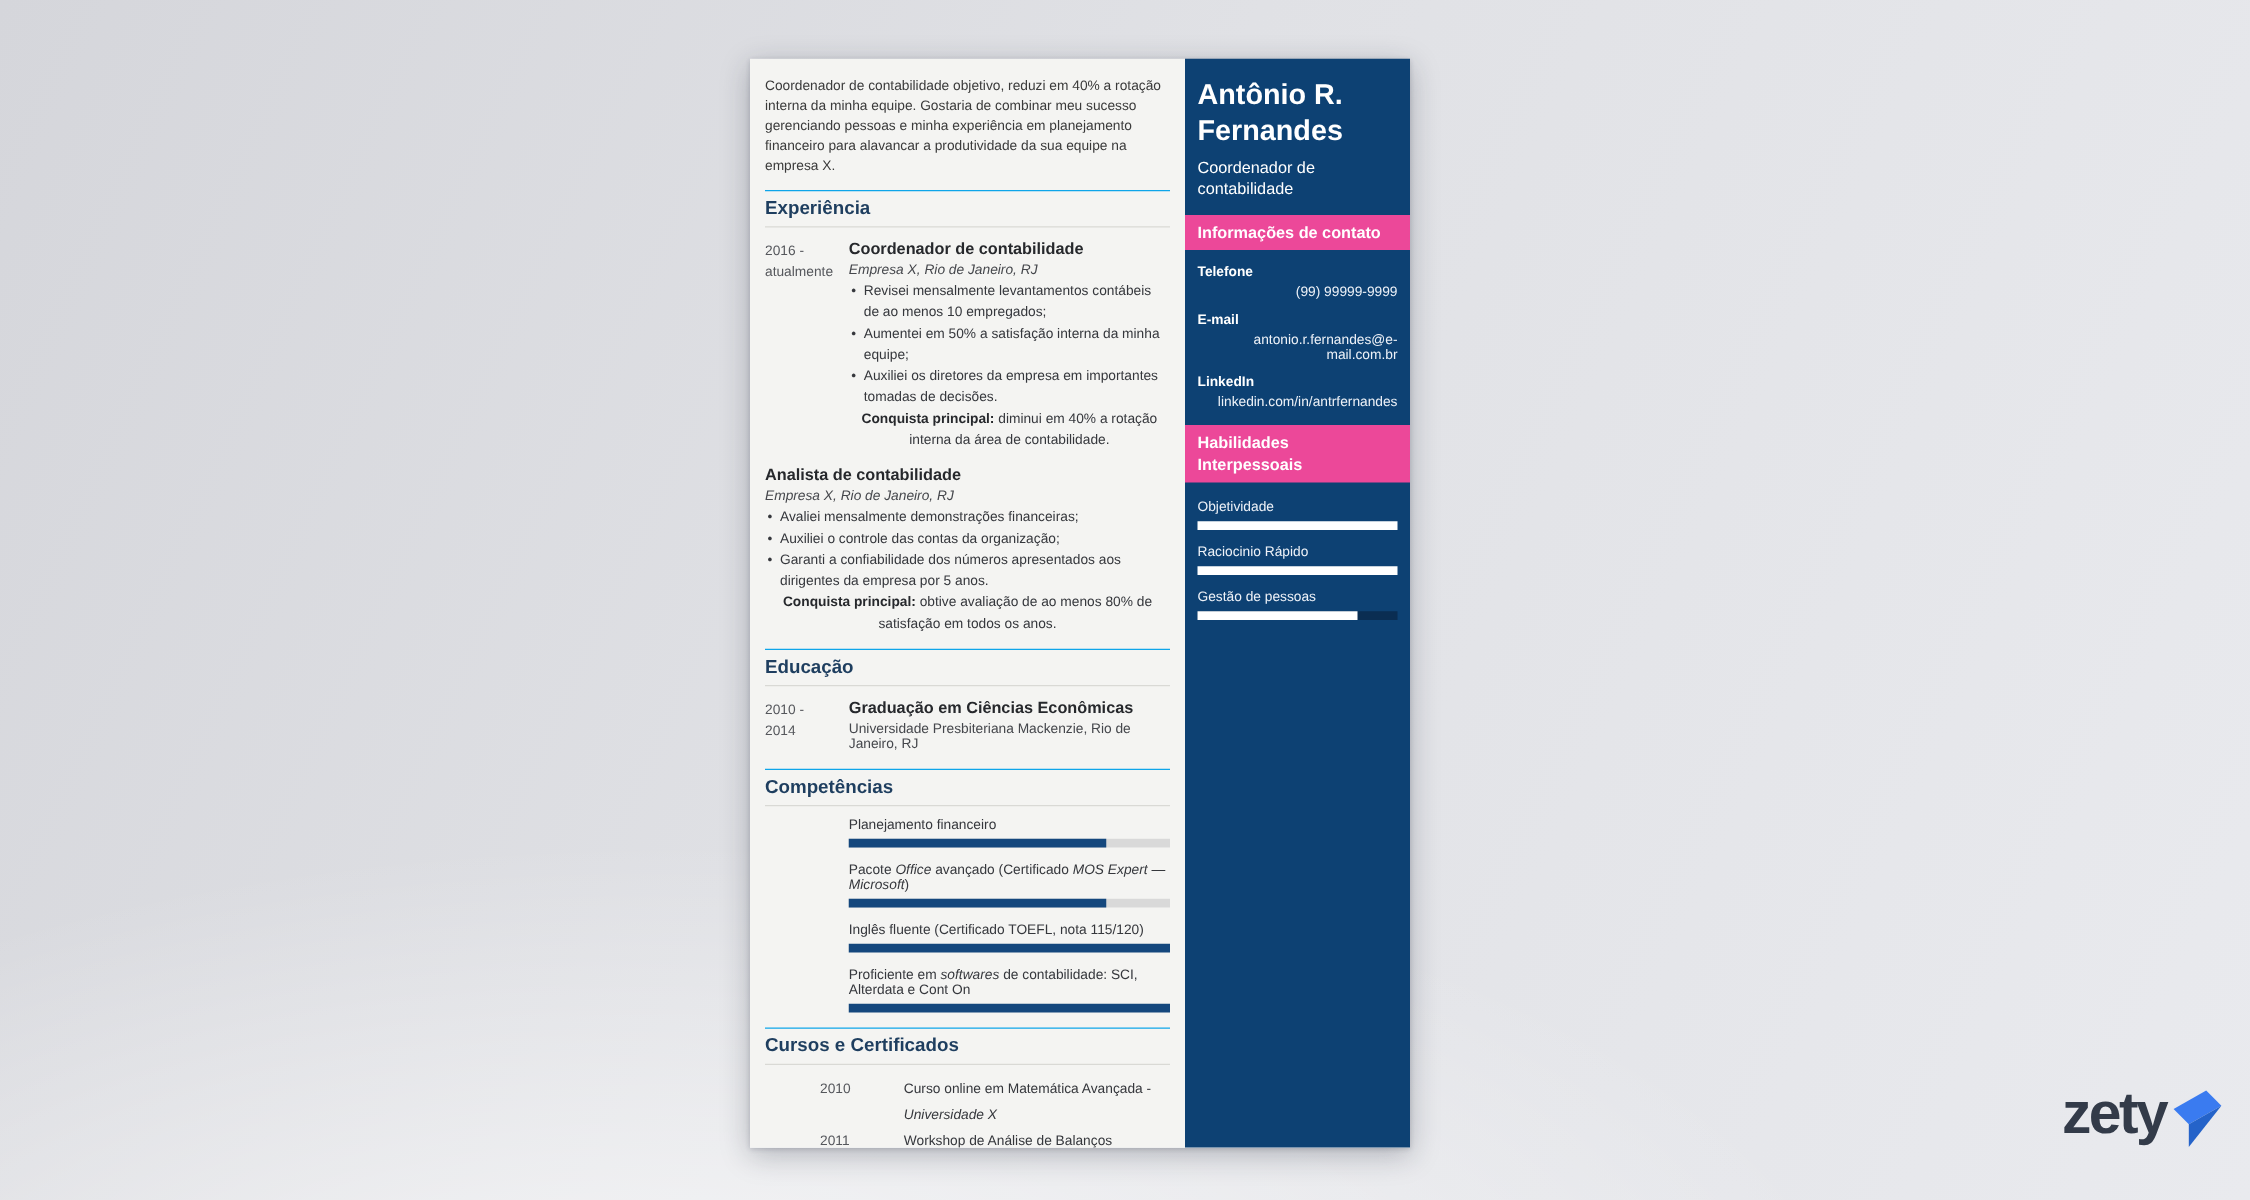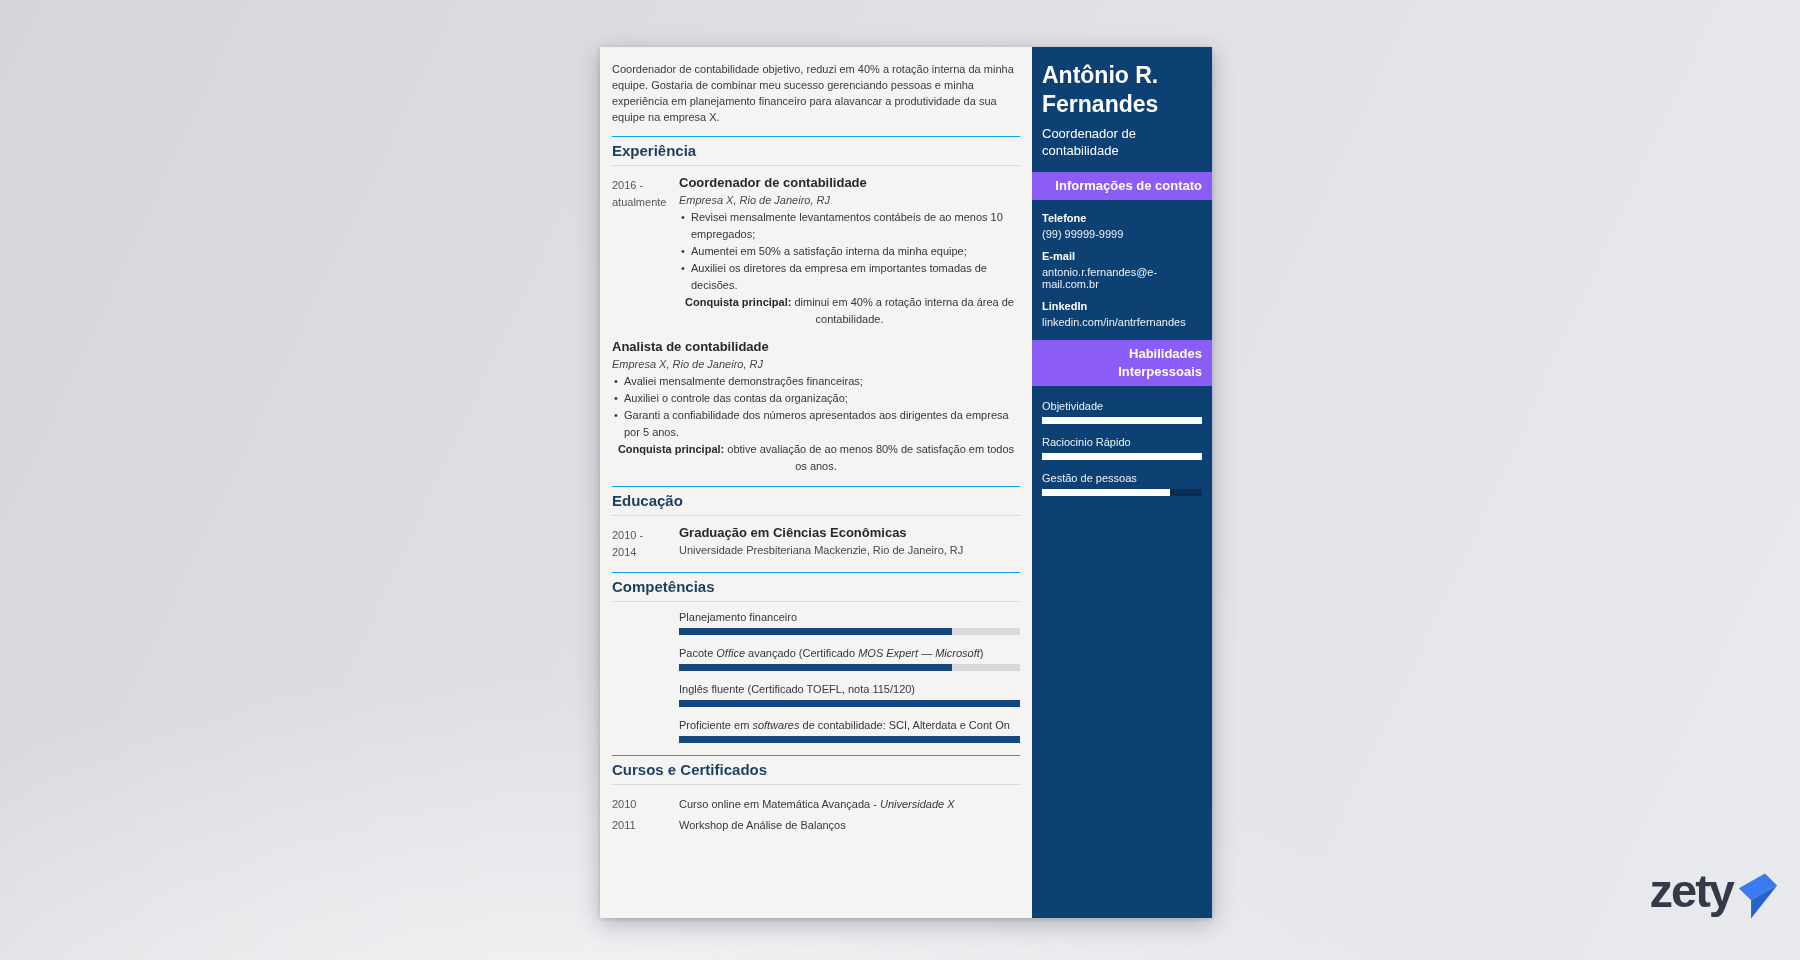--- a/index.html
+++ b/index.html
@@ -4,50 +4,50 @@
 <style>
   html,body{margin:0;padding:0;}
   body{
     width:1800px;height:960px;overflow:hidden;position:relative;
     font-family:"Liberation Sans",sans-serif;
     background:
       radial-gradient(120% 100% at 30% 115%, rgba(255,255,255,.75) 0%, rgba(255,255,255,0) 45%),
       linear-gradient(115deg,#d5d6db 0%,#e0e1e5 45%,#e9eaee 100%);
   }
   .doc{
-    position:absolute;left:600px;top:47px;width:612px;height:871px;display:flex;
+    position:absolute;left:600px;top:47px;width:528px;height:871px;display:flex;
     box-shadow:0 6px 22px rgba(30,35,55,.28),0 1px 4px rgba(30,35,55,.18);
   }
   .doc-main{flex:1;background:#f4f4f2;box-sizing:border-box;padding:14px 12px 0 12px;overflow:hidden;}
   .summary{font-size:11px;line-height:16px;color:#3a3a3a;margin:0 0 11px 0;}
   .sec-h{font-size:15px;font-weight:bold;color:#1e3e5f;margin:0 0 9px 0;
     border-top:1px solid #0ea5e9;border-bottom:1px solid #d9d9d5;padding:5px 0 6px 0;}
   .entry{display:flex;margin:0 0 11px 0;}
   .dates{width:67px;flex:none;font-size:11px;line-height:17px;color:#55575c;padding-top:2px;box-sizing:border-box;}
   .ebody{flex:1;min-width:0;}
   .job-title{font-size:13px;font-weight:bold;color:#26282c;margin:0 0 4px 0;}
   .company{font-size:11px;font-style:italic;color:#45474c;margin:0 0 3px 0;}
   ul.bullets{list-style:none;margin:0;padding:0;}
   ul.bullets li{font-size:11px;line-height:17px;color:#35373c;position:relative;padding-left:12px;}
   ul.bullets li::before{content:"\2022";position:absolute;left:2px;color:#35373c;}
   .achv{font-size:11px;line-height:17px;color:#35373c;margin:0;text-align:center;}
   .achv b{color:#26282c;}
   .skill-row{margin:0 0 12px 67px;}
   .skill-label{font-size:11px;color:#35373c;margin:0 0 5px 0;}
   .bar{height:7px;background:#d9d9d9;}
   .bar .fill{display:block;height:100%;background:#14477d;}
-  .course-row{display:flex;font-size:11px;line-height:21px;color:#35373c;}
+  .course-row{display:flex;font-size:11px;line-height:21px;color:#35373c;margin-left:44px;}
   .course-row .year{width:67px;flex:none;color:#55575c;}
   .doc-side{width:180px;flex:none;background:#0d4173;color:#ffffff;box-sizing:border-box;}
   .name{font-size:23px;line-height:29px;font-weight:bold;margin:14px 10px 6px 10px;}
   .side-title{font-size:13px;line-height:17px;margin:0 10px 13px 10px;}
-  .band{background:#8b5cf6;font-weight:bold;font-size:13px;line-height:18px;padding:5px 10px;text-align:right;}
+  .band{background:#ec4899;font-weight:bold;font-size:13px;line-height:18px;padding:5px 10px;}
   .contact{padding:2px 10px 12px 10px;}
   .c-label{font-weight:bold;font-size:11px;margin-top:10px;}
-  .c-value{font-size:11px;margin-top:4px;color:#eef2f8;}
+  .c-value{font-size:11px;margin-top:4px;color:#eef2f8;text-align:right;}
   .sskills{padding:2px 10px 0 10px;}
   .s-label{font-size:11px;color:#eef2f8;margin-top:12px;}
   .sbar{height:7px;background:#0a2d52;margin-top:5px;}
   .sbar .fill{display:block;height:100%;background:#ffffff;}
   .logo{position:absolute;right:22px;bottom:26px;display:flex;}
   .logo-text{font-size:47px;line-height:38px;font-weight:bold;color:#333b49;letter-spacing:-2px;}
   .logo-icon{margin-left:5px;margin-bottom:10px;}
   i{font-style:italic;}
 </style>
 </head>

